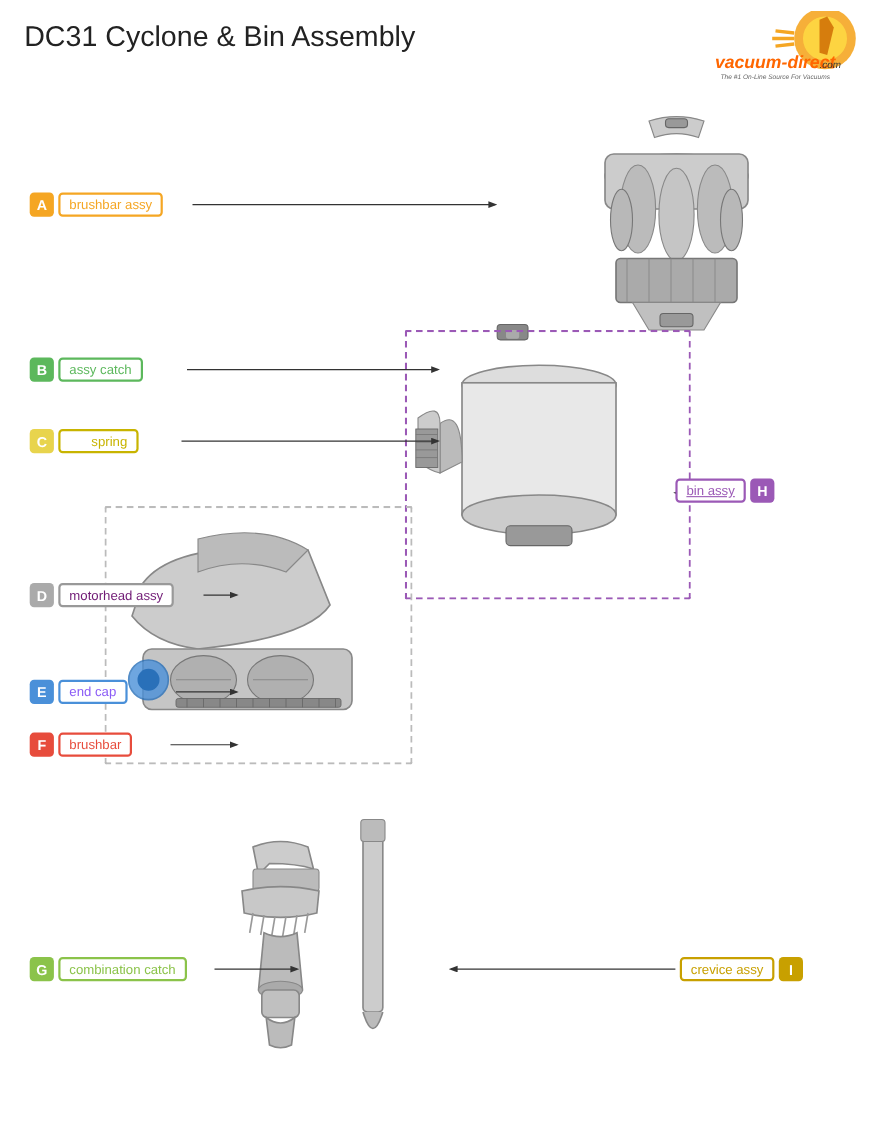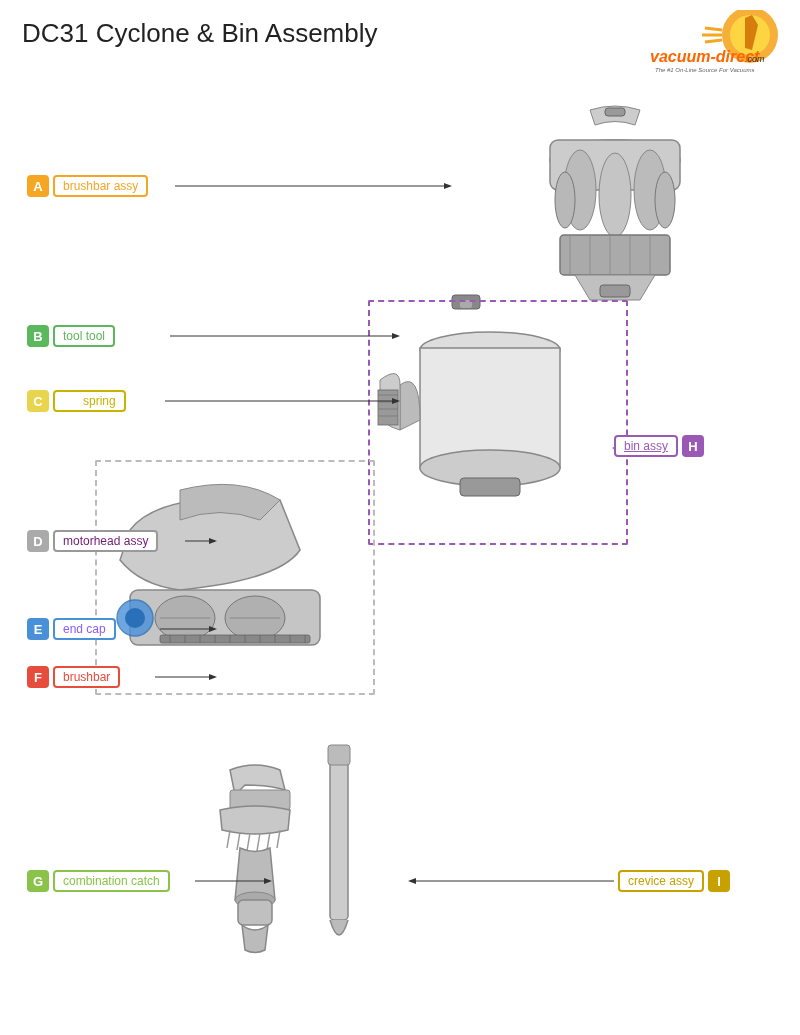--- a/index.html
+++ b/index.html
@@ -297,21 +297,21 @@
   </defs>
 </svg>
 
 <div class="label-badge" style="top:175px; left:27px;">
   <div class="badge-letter color-orange">A</div>
   <div class="badge-text-box border-orange">brushbar assy</div>
 </div>
 
 <div class="label-badge" style="top:325px; left:27px;">
   <div class="badge-letter color-green">B</div>
-  <div class="badge-text-box border-green">tool tool</div>
+  <div class="badge-text-box border-green">assy catch</div>
 </div>
 
 <div class="label-badge" style="top:390px; left:27px;">
   <div class="badge-letter color-yellow">C</div>
   <div class="badge-text-box border-yellow">spring</div>
 </div>
 
 <div class="label-badge" style="top:530px; left:27px;">
   <div class="badge-letter color-gray">D</div>
   <div class="badge-text-box border-gray">motorhead assy</div>

